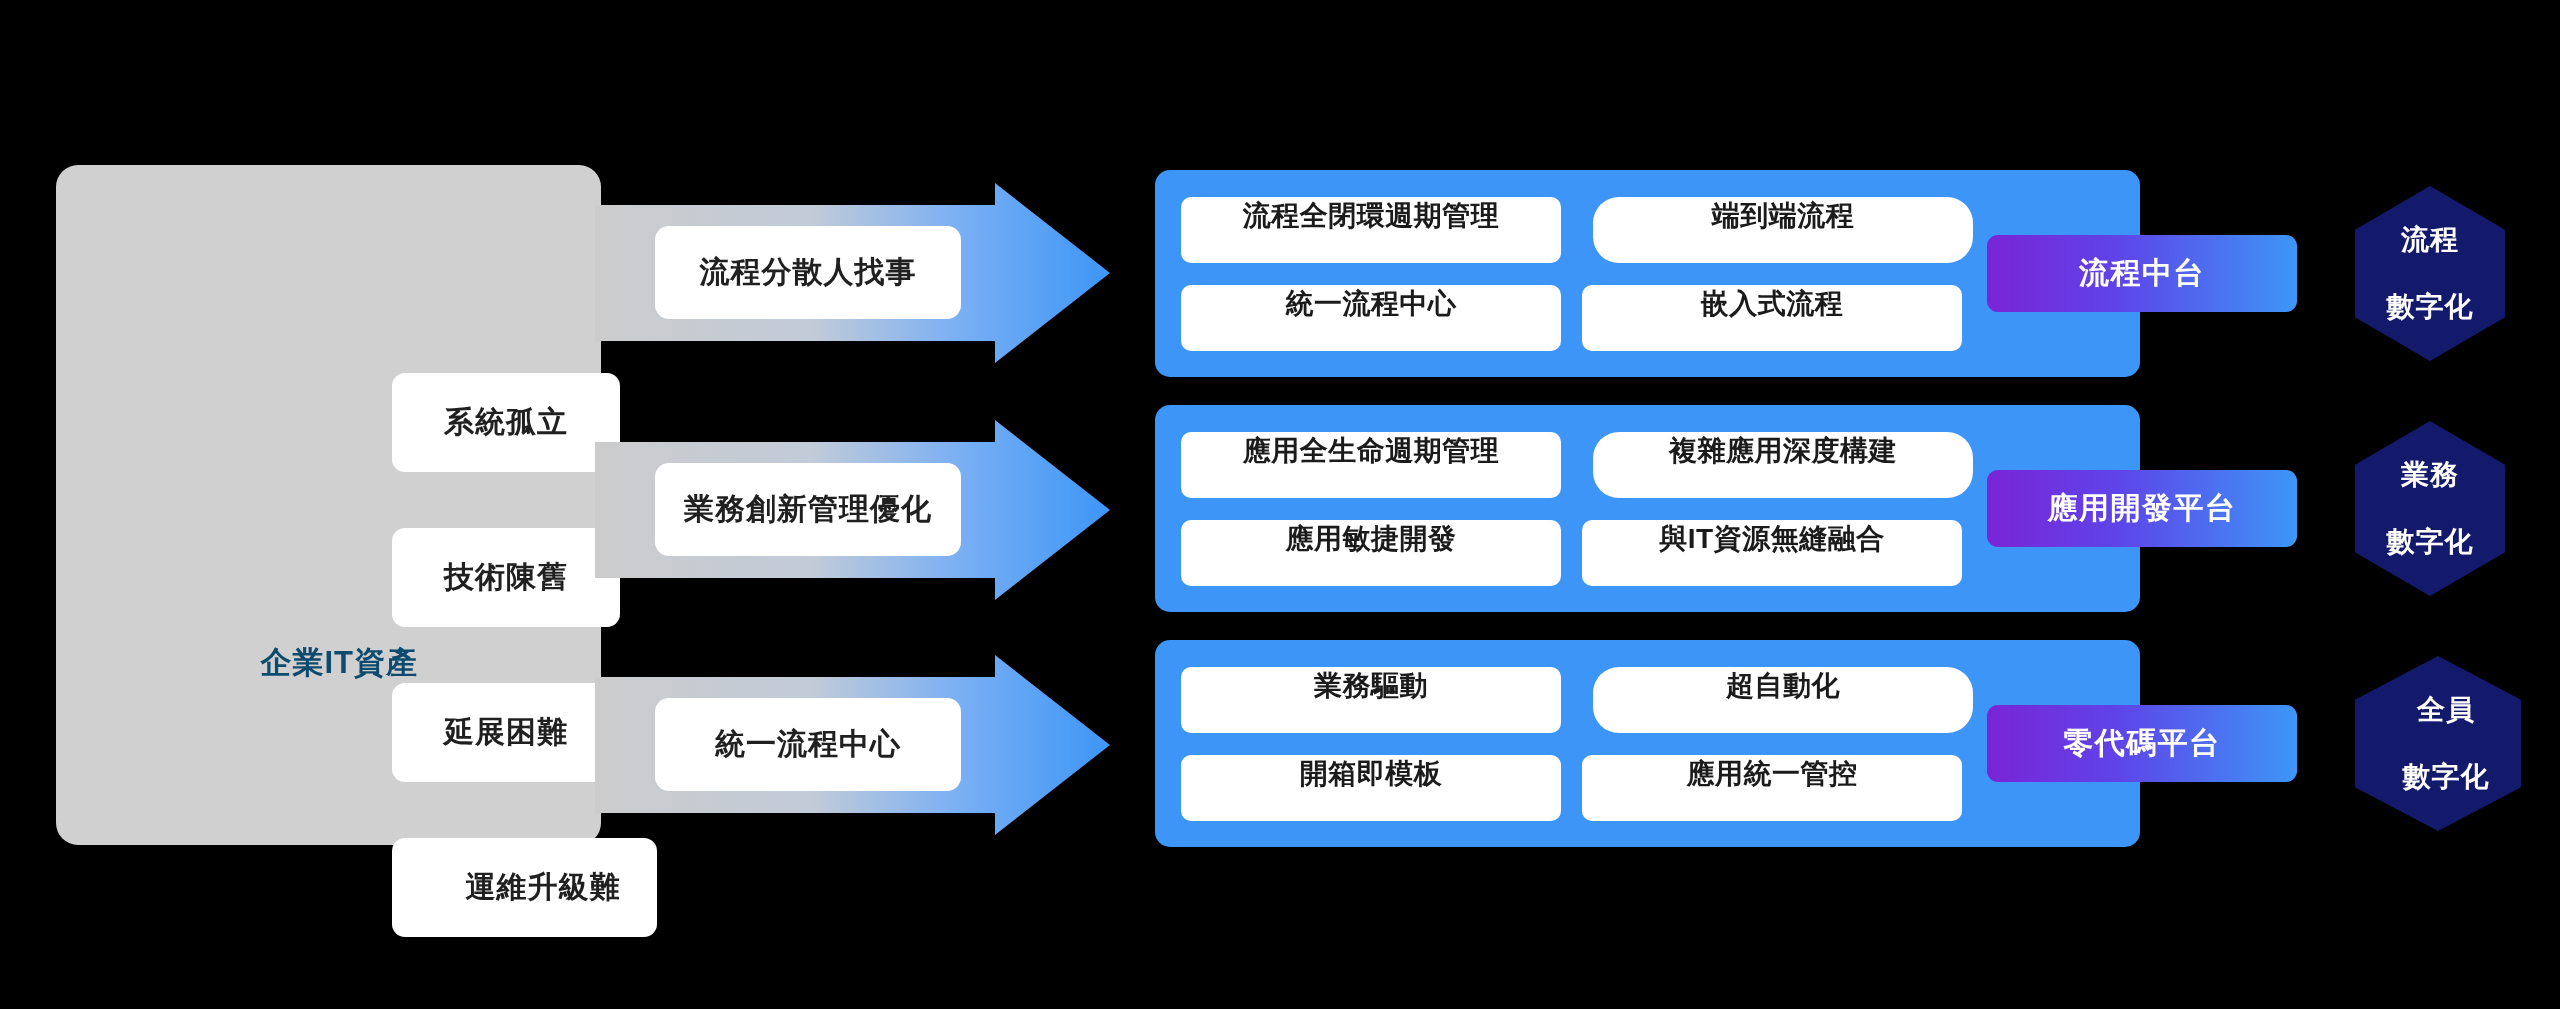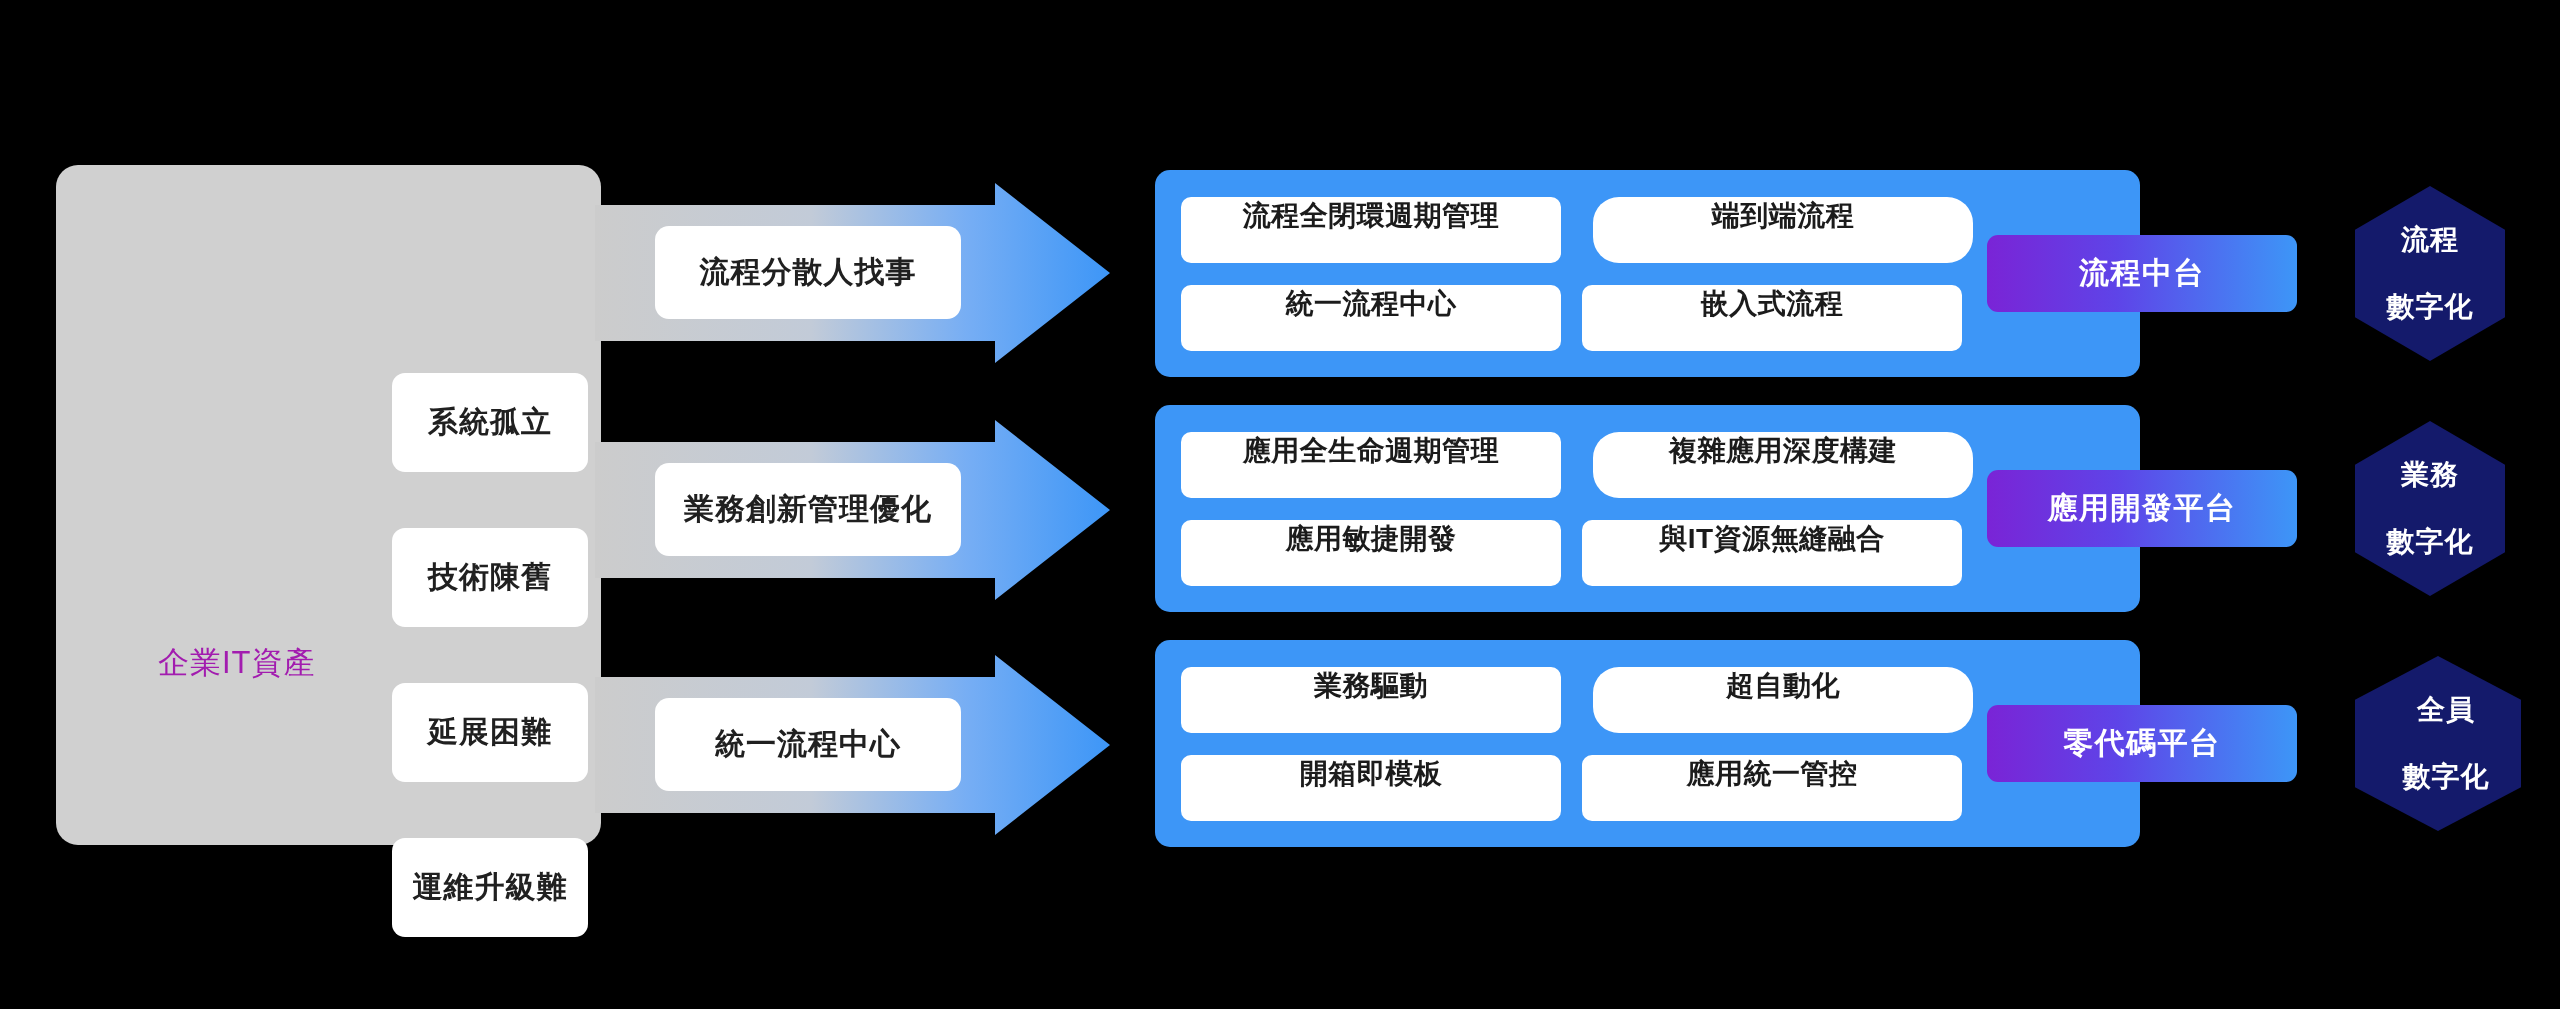--- a/index.html
+++ b/index.html
@@ -28,45 +28,45 @@
     width: 545px;
     height: 680px;
     background: #d0d0d0;
     border-radius: 22px;
   }
   .left-panel-title {
     position: absolute;
     left: 102px;
     top: 477px;
     width: 260px;
-    text-align: left;
+    text-align: right;
     font-size: 31px;
-    font-weight: 400;
-    color: #a21caf;
+    font-weight: 700;
+    color: #0c4a6e;
     letter-spacing: 1px;
   }
   .issue-card {
     position: absolute;
     left: 336px;
-    width: 196px;
+    width: 228px;
     height: 99px;
     background: #ffffff;
     border-radius: 13px;
     display: flex;
     align-items: center;
     justify-content: center;
     font-size: 30px;
     font-weight: 700;
     color: #202020;
     letter-spacing: 1px;
   }
   .issue-card.i0 { top: 208px; }
   .issue-card.i1 { top: 363px; }
   .issue-card.i2 { top: 518px; }
-  .issue-card.i3 { top: 673px; }
+  .issue-card.i3 { top: 673px; padding-left: 37px; }
 
   
   .arrow {
     position: absolute;
     left: 595px;
     width: 515px;
     height: 180px;
   }
   .arrow.a0 { top: 183px; }
   .arrow.a1 { top: 420px; }

